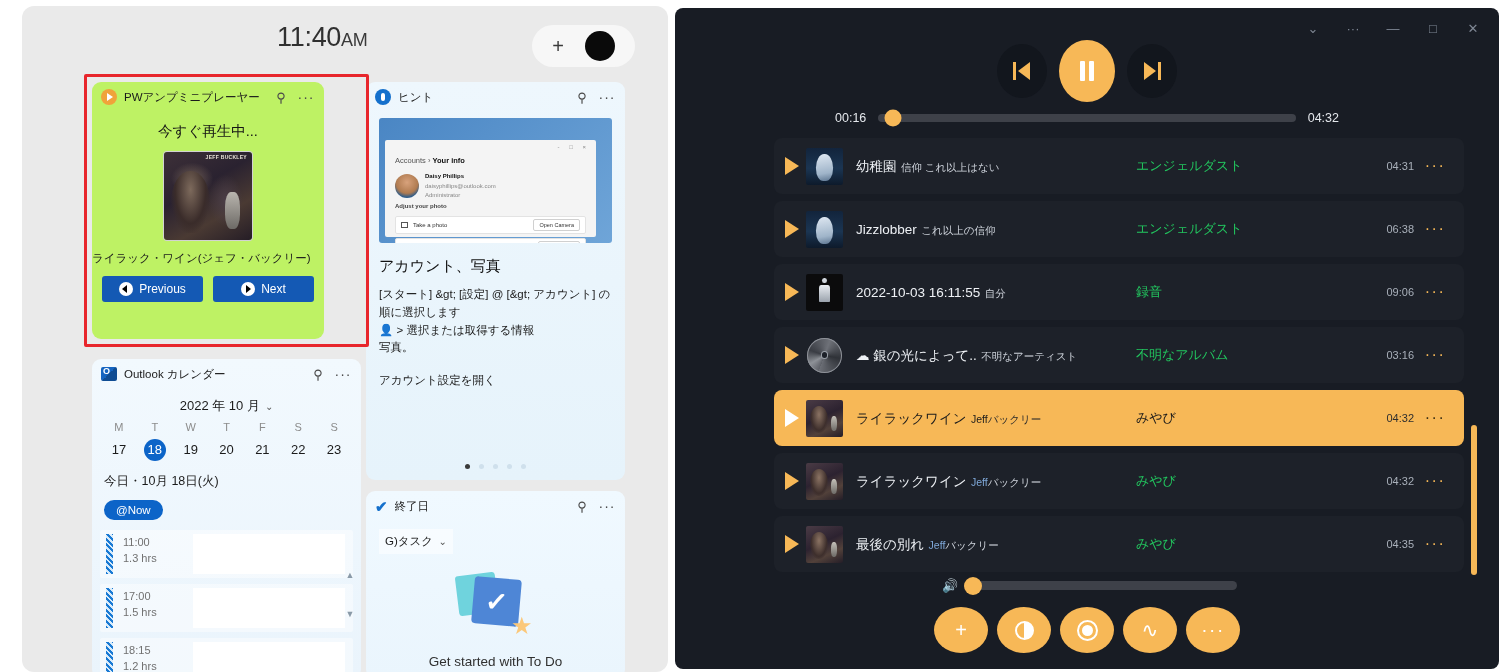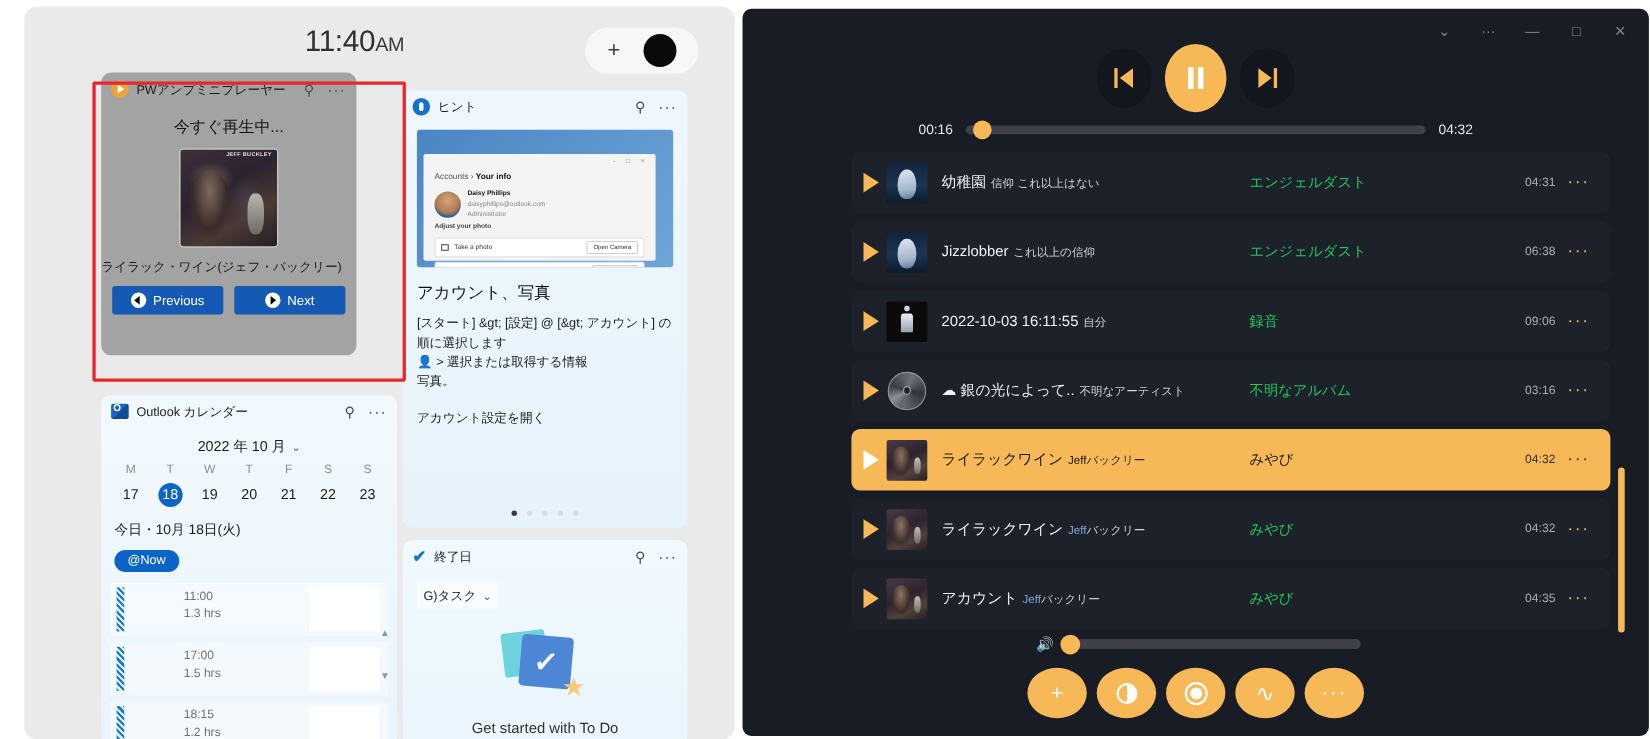--- a/index.html
+++ b/index.html
@@ -70,22 +70,22 @@
     white-space: nowrap; overflow: hidden;
   }
   .ico-pin, .ico-more {
     font-size: 13px; color: #4a4a4a; line-height: 1;
     width: 18px; text-align: center;
   }
   .ico-more { letter-spacing: 1px; font-size: 14px; }
 
   
   .card-player {
-    left: 70px; top: 60px; width: 232px; height: 257px;
-    background: #a3a3a3;
+    left: 70px; top: 76px; width: 232px; height: 257px;
+    background: #bef264;
   }
   .cp-logo {
     width: 16px; height: 16px; border-radius: 50%;
     background: #f0a33a; position: relative;
   }
   .cp-logo::after {
     content: ""; position: absolute; left: 6px; top: 4px;
     border-left: 6px solid #fff;
     border-top: 4px solid transparent;
     border-bottom: 4px solid transparent;
@@ -186,21 +186,21 @@
     font-size: 12.5px; color: #1b1b1b; padding: 0 12px; margin-top: 12px;
   }
   .cal-now {
     margin: 10px 0 4px 12px; display: inline-block;
     background: #0c64c8; color: #fff; font-size: 11.5px;
     padding: 4px 12px; border-radius: 11px;
   }
   .cal-evt {
     margin: 6px 8px 0; height: 48px;
     background: rgba(255,255,255,0.45);
-    display: flex; align-items: stretch; border-radius: 2px; gap: 44px;
+    display: flex; align-items: stretch; border-radius: 2px;
   }
   .cal-stripe {
     width: 7px; margin: 4px 0 4px 6px;
     background: repeating-linear-gradient(45deg, #1a7ad4 0 2px, #d8ebfa 2px 4px);
   }
   .cal-evt-time {
     padding: 5px 0 0 10px; font-size: 11px; color: #707070;
     line-height: 1.45; width: 72px;
   }
   .cal-evt-body {
@@ -819,21 +819,21 @@
       </span>
       <span class="trk-album">みやび</span>
       <span class="trk-dur">04:32</span>
       <span class="trk-more">···</span>
     </div>
 
     <div class="trk">
       <span class="trk-play"></span>
       <span class="trk-thumb th-grace"></span>
       <span class="trk-meta">
-        <span class="trk-title">アカウント</span>
+        <span class="trk-title">最後の別れ</span>
         <span class="trk-sub"><span class="jeff">Jeff</span><span>バックリー</span></span>
       </span>
       <span class="trk-album">みやび</span>
       <span class="trk-dur">04:35</span>
       <span class="trk-more">···</span>
     </div>
 
   </div>
 
   <div class="pl-scrollbar"></div>

